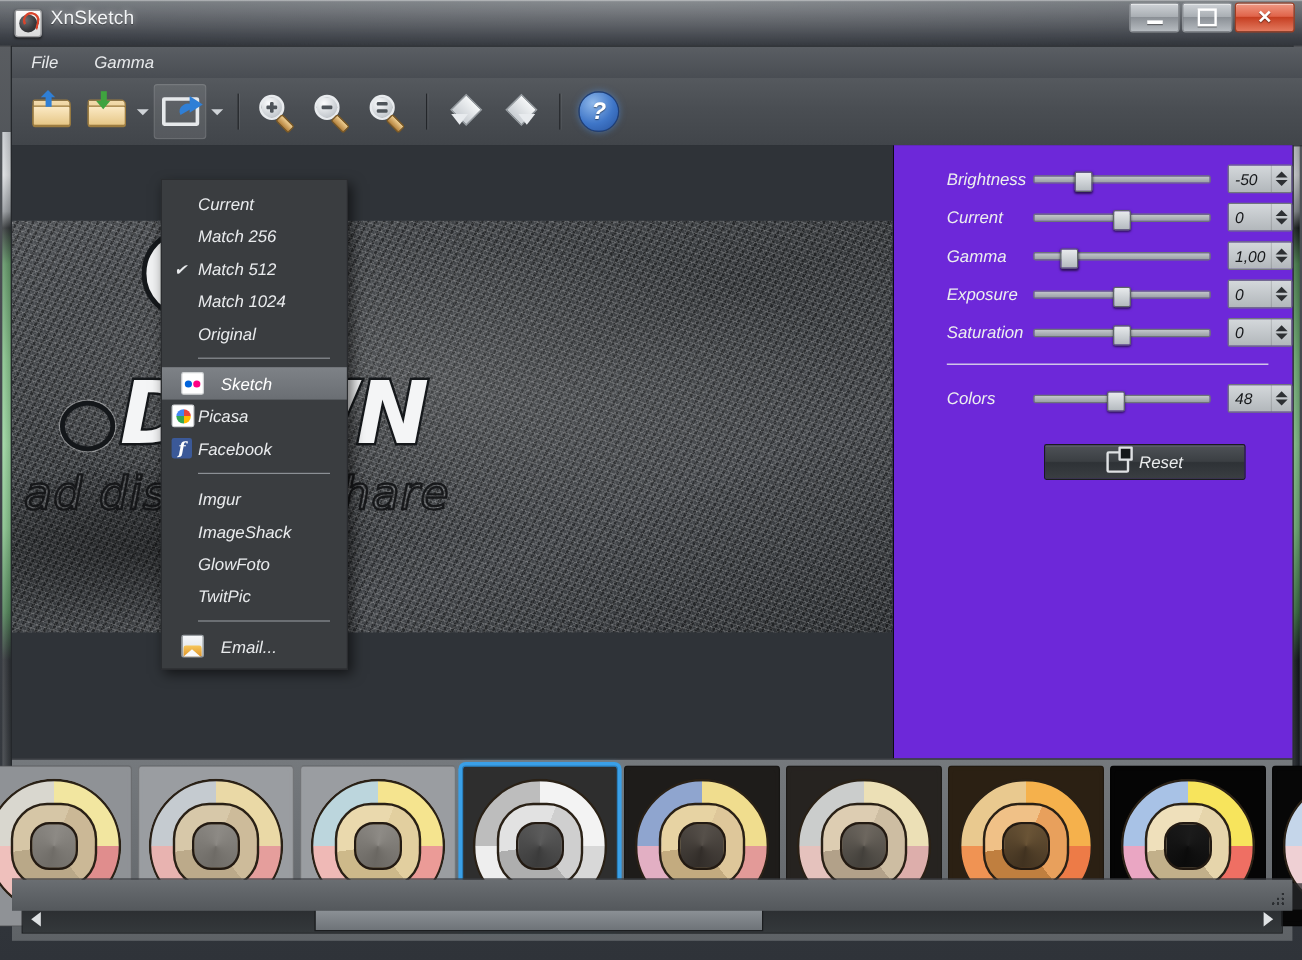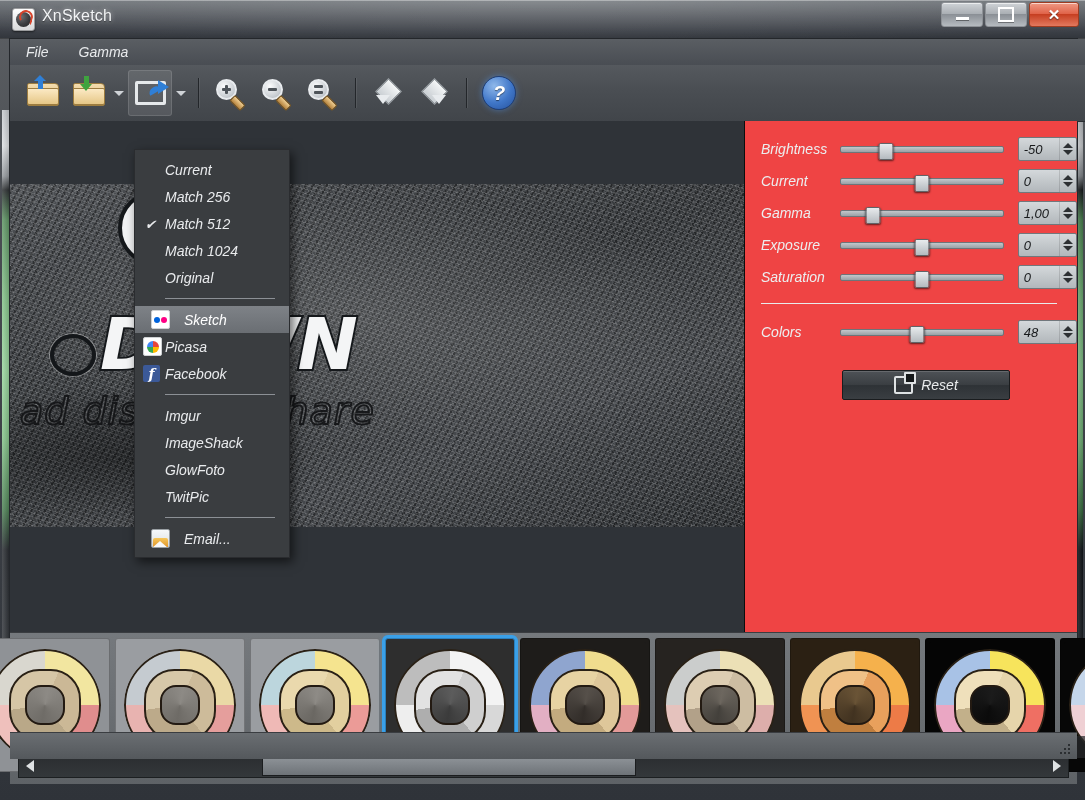--- a/index.html
+++ b/index.html
@@ -171,21 +171,21 @@
     position:absolute;left:10px;top:205px;
     font-family:"DejaVu Sans", sans-serif;
     font-size:38px;color:rgba(255,255,255,.10);
     -webkit-text-stroke:2px rgba(18,20,22,.92);
     letter-spacing:1px;
   }
 
   
   .options{
     position:absolute;left:734px;top:0;right:0;height:100%;
-    background:#ef4444;border-left:1px solid #0b0d0e;
+    background:#6d28d9;border-left:1px solid #0b0d0e;padding-left:28px;
   }
   .srow{display:flex;align-items:center;height:32px;padding-left:16px;}
   .slabel{width:80px;font-size:14px;color:#eceeef;}
   .track{
     position:relative;width:166px;height:7px;border-radius:2px;margin-right:14px;
     background:linear-gradient(180deg,#c3c7cb,#9aa0a5);
     border:1px solid #6e7479;box-sizing:border-box;
   }
   .thumb{
     position:absolute;top:-4px;width:13px;height:15px;border-radius:2px;

